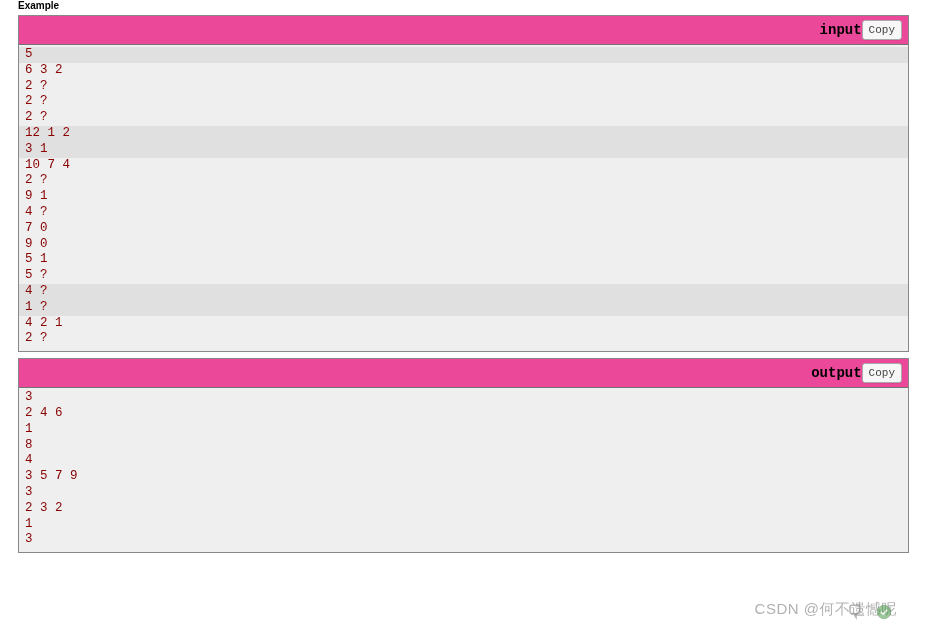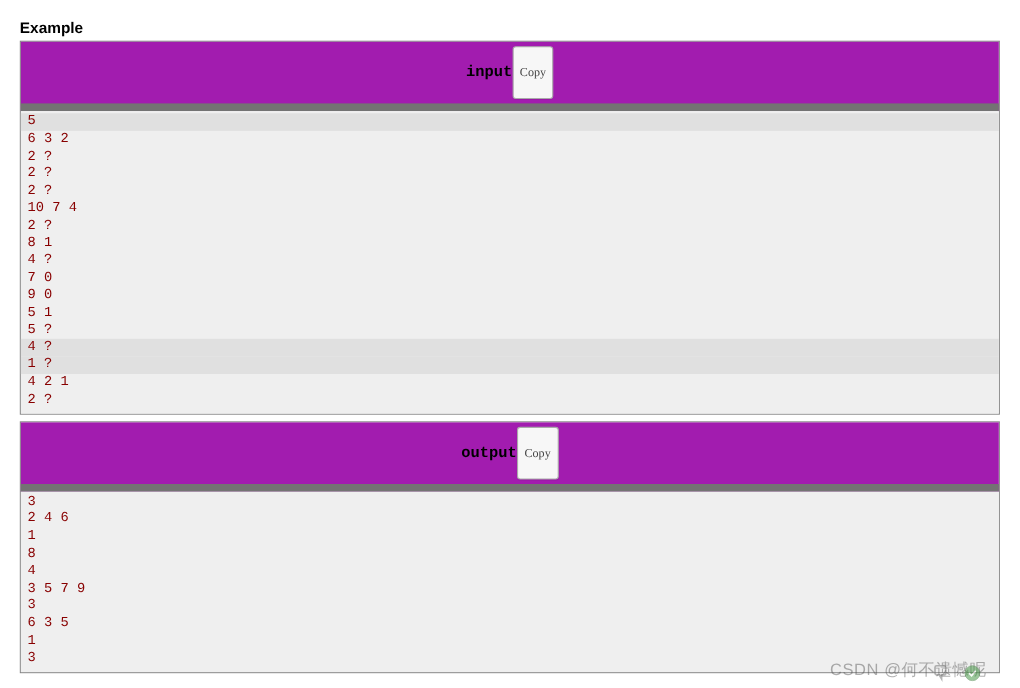--- a/index.html
+++ b/index.html
@@ -12,51 +12,51 @@
     color: #000;
     width: 927px;
     height: 625px;
     position: relative;
     overflow: hidden;
   }
   .wrap {
     padding: 0 18px 0 18px;
   }
   .heading {
-    font-size: 14px;
+    font-size: 10px;
     font-weight: bold;
     margin: 0 0 4px 0;
-    padding-top: 17px;
+    padding-top: 0;
   }
   .block {
     border: 1px solid #888;
     margin-bottom: 6px;
   }
   .block-header {
-    border-bottom: 7px solid #737373;
+    border-bottom: 1px solid #737373;
     padding: 4px 6px;
     font-family: Consolas, "Courier New", monospace;
     font-size: 14px;
     font-weight: bold;
     display: flex;
     align-items: center;
-    justify-content: center;
-    background: #a21caf;
+    justify-content: flex-end;
+    background: #ec4899;
   }
   .block-title {
     color: #000;
   }
   .copy-btn {
-    font-family: Liberation Serif, serif;
+    font-family: Liberation Mono, monospace;
     font-size: 11px;
     font-weight: normal;
     border: 1px solid #aaa;
     border-radius: 3px;
     background: #f7f7f7;
-    padding: 17px 6px;
+    padding: 3px 6px;
     color: #444;
     cursor: pointer;
     box-shadow: 0 1px 0 rgba(0,0,0,0.05);
   }
   .code {
     background: #efefef;
     font-family: Consolas, "Courier New", monospace;
     font-size: 12.5px;
     line-height: 15.8px;
     color: #880000;
@@ -102,23 +102,23 @@
 
   <div class="block">
     <div class="block-header">
       <span class="block-title">input</span>
       <span class="copy-btn">Copy</span>
     </div>
     <div class="code" id="input-code"><span class="hl-line">5</span><span>6 3 2</span>
 <span>2 ?</span>
 <span>2 ?</span>
 <span>2 ?</span>
-<span>10 7 4</span>
+<span class="hl-line">12 1 2</span><span class="hl-line">3 1</span><span>10 7 4</span>
 <span>2 ?</span>
-<span>8 1</span>
+<span>9 1</span>
 <span>4 ?</span>
 <span>7 0</span>
 <span>9 0</span>
 <span>5 1</span>
 <span>5 ?</span>
 <span class="hl-line">4 ?</span><span class="hl-line">1 ?</span><span>4 2 1</span>
 <span>2 ?</span></div>
   </div>
 
   <div class="block">
@@ -126,21 +126,21 @@
       <span class="block-title">output</span>
       <span class="copy-btn">Copy</span>
     </div>
     <div class="code" id="output-code"><span>3</span>
 <span>2 4 6</span>
 <span>1</span>
 <span>8</span>
 <span>4</span>
 <span>3 5 7 9</span>
 <span>3</span>
-<span>6 3 5</span>
+<span>2 3 2</span>
 <span>1</span>
 <span>3</span></div>
   </div>
 </div>
 
 <div class="watermark">CSDN @何不遗憾呢</div>
 <div class="wm-icons">
   <svg class="wm-icon" viewBox="0 0 24 24" fill="none" stroke="#777" stroke-width="2">
       <path d="M17 13V5a2 2 0 0 0-2-2H6a2 2 0 0 0-2 2v7a2 2 0 0 0 2 2h3l3 5v-5h3a2 2 0 0 0 2-1z"></path>
     </svg>

